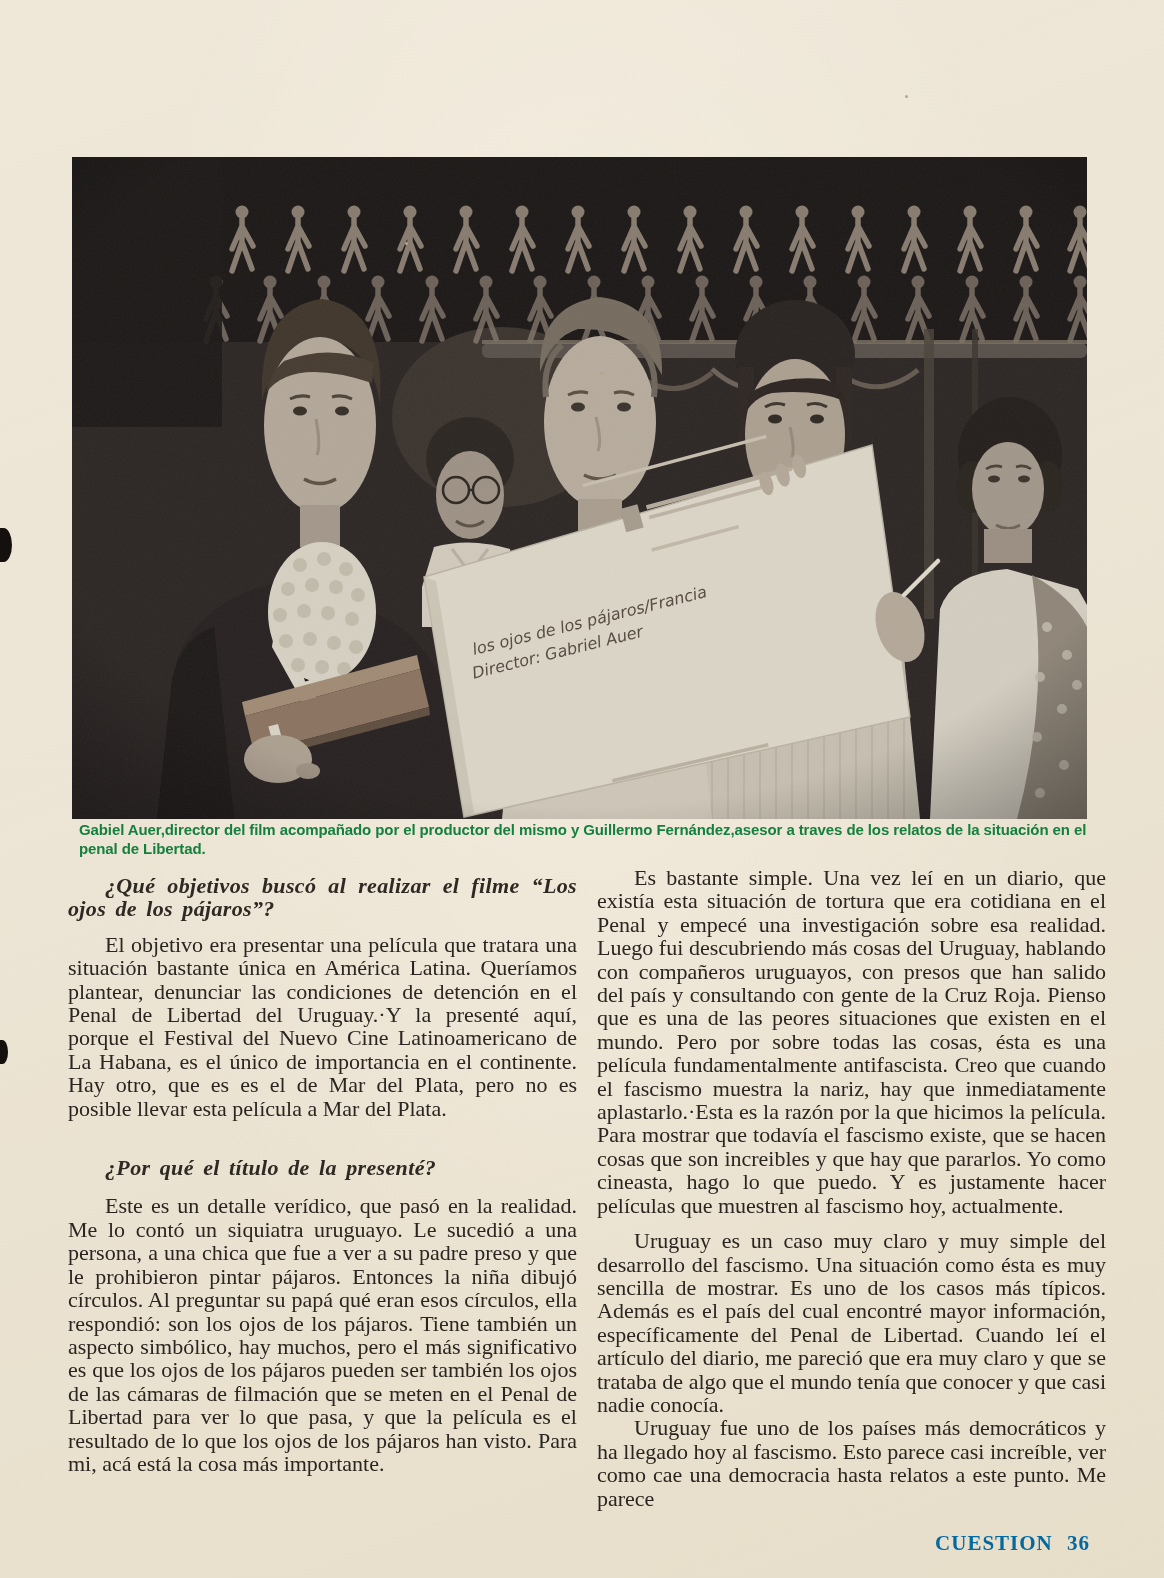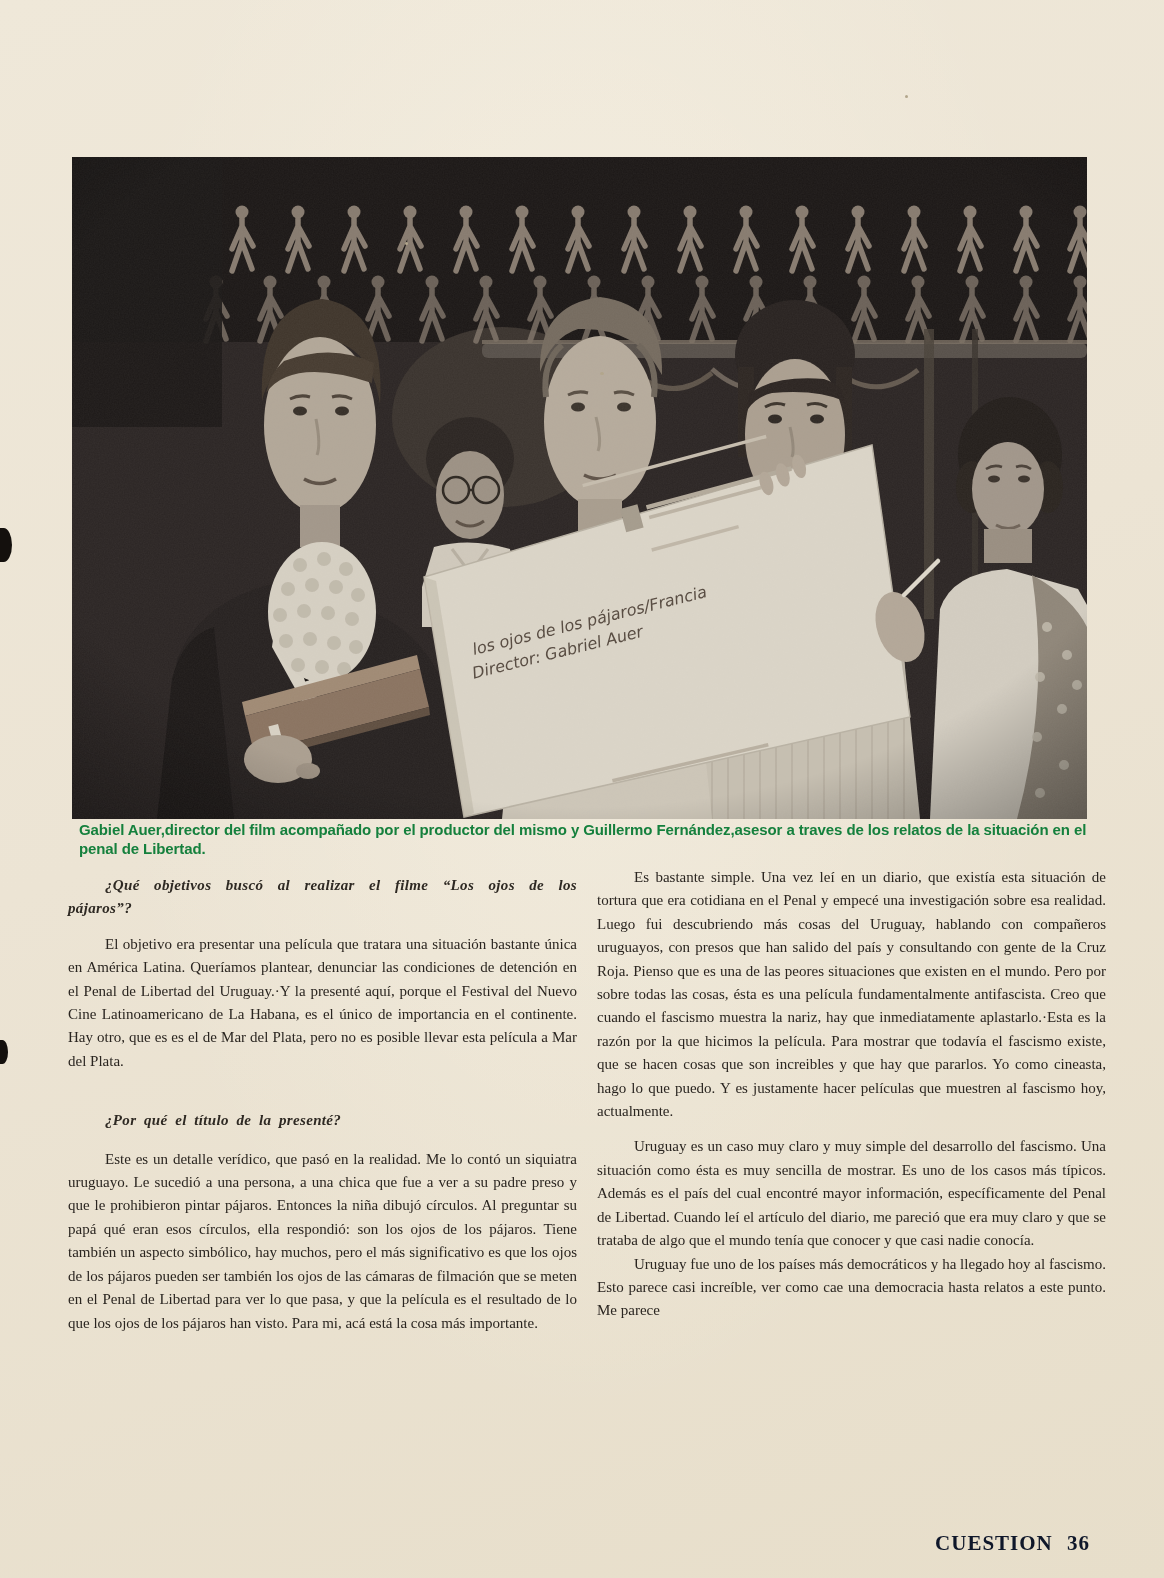--- a/index.html
+++ b/index.html
@@ -17,38 +17,38 @@
   .photo-figure svg{display:block;width:100%;height:100%;}
   .caption{
     position:absolute;left:79px;top:821px;width:1012px;margin:0;
     font-family:"Liberation Sans", sans-serif;font-weight:bold;
     font-size:15px;line-height:18.5px;color:#15803d;letter-spacing:-0.1px;
   }
   .columns{
     position:absolute;left:68px;top:866px;width:1038px;
     display:flex;gap:20px;
   }
-  .col{width:509px;font-size:15px;line-height:23.4px;text-align:justify;color:#2a2520;}
+  .col{width:509px;font-size:22px;line-height:23.4px;text-align:justify;color:#2a2520;}
   .col p{margin:0;text-indent:37px;}
   .question{
     font-style:italic;font-weight:600;letter-spacing:0.35px;word-spacing:3.5px;
     color:#2e2923;
   }
   .lq1{margin-top:8px!important;}
   .la1{margin-top:12px!important;}
   .lq2{margin-top:36px!important;}
   .la2{margin-top:15px!important;}
   .lq3{margin-top:30px!important;}
   .ra1{margin-top:0!important;}
   .rq1{margin-top:30px!important;}
   .ra2{margin-top:12px!important;}
   .ra3{margin-top:0!important;}
   .footer{
     position:absolute;right:74px;top:1531px;margin:0;
-    font-size:21px;font-weight:bold;letter-spacing:1px;word-spacing:8px;color:#0f172a;
+    font-size:21px;font-weight:bold;letter-spacing:1px;word-spacing:8px;color:#0369a1;
   }
   .scan-blob{position:absolute;left:0;background:#14100d;border-radius:0 70% 70% 0 / 0 50% 50% 0;}
   .blob1{top:528px;width:12px;height:34px;}
   .blob2{top:1040px;width:8px;height:24px;}
   .speck{position:absolute;background:#b2a68c;border-radius:50%;}
   .sp1{left:405px;top:242px;width:3px;height:3px;}
   .sp2{left:600px;top:372px;width:4px;height:3px;}
   .sp3{left:905px;top:95px;width:3px;height:3px;}
 </style>
 </head>

